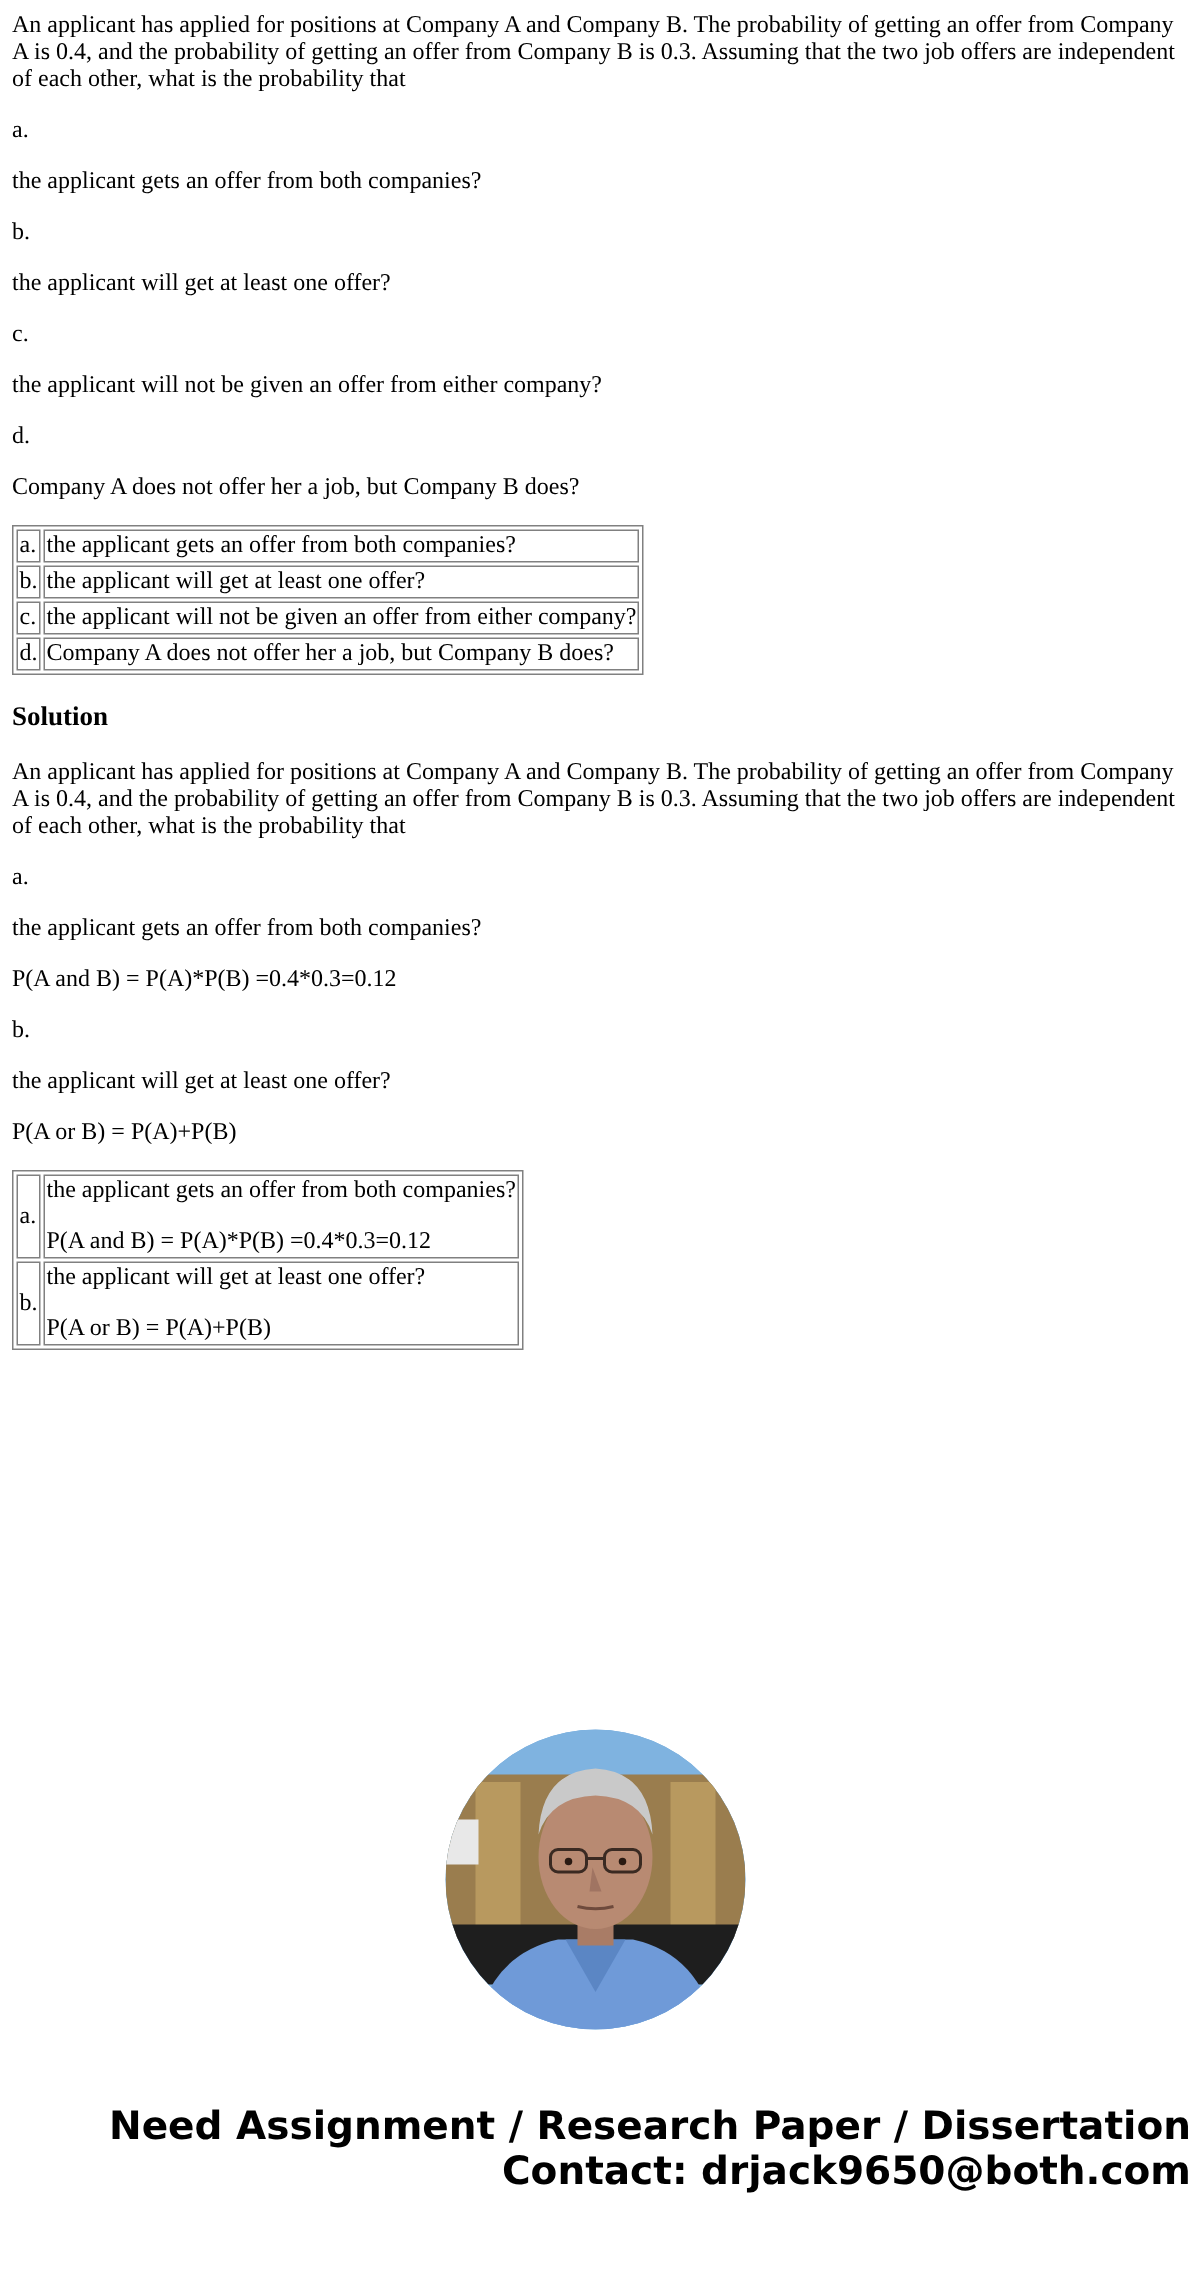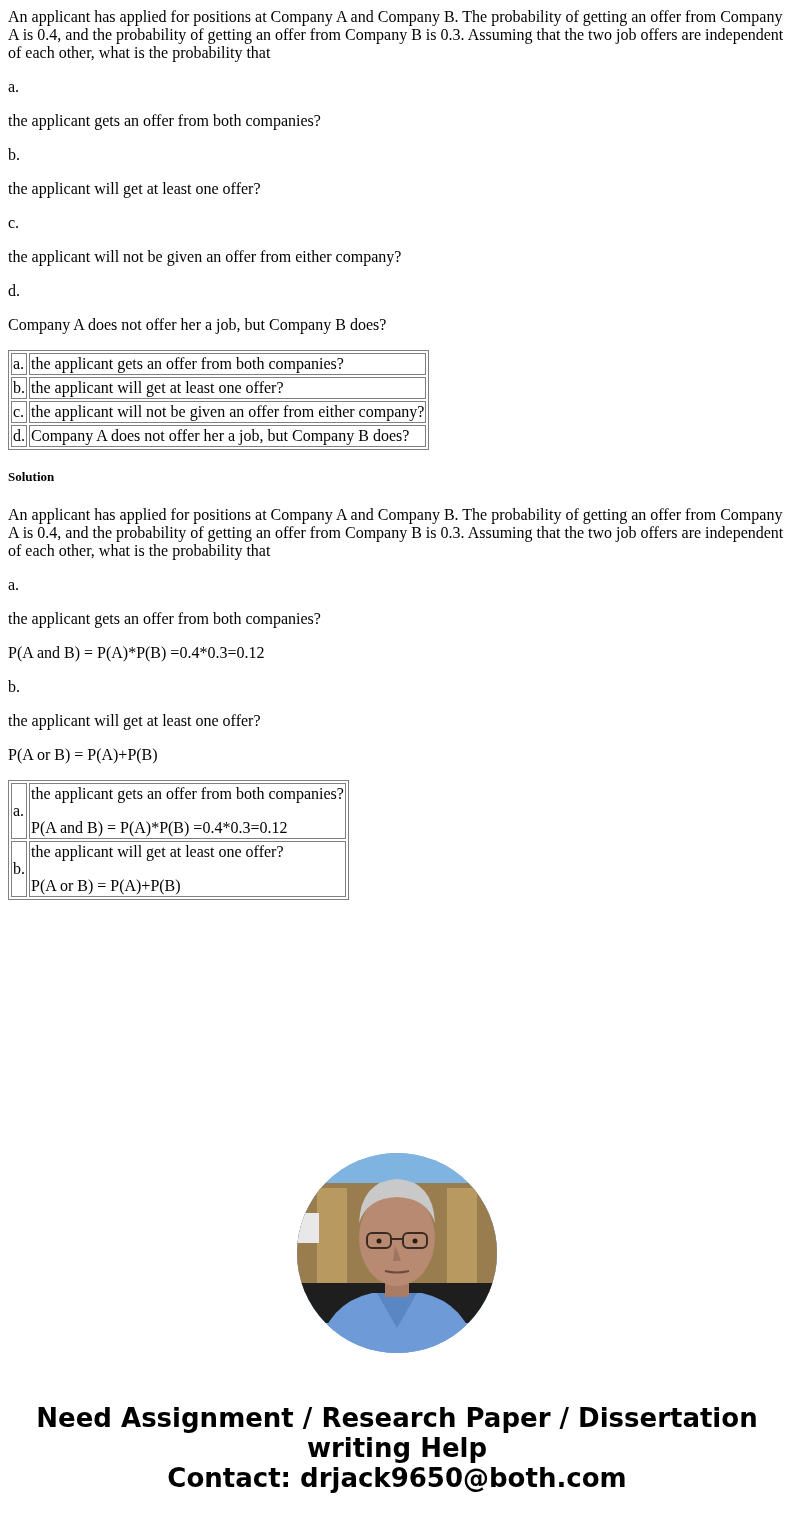--- a/index.html
+++ b/index.html
@@ -8,21 +8,21 @@
       height: 1523px;
       position: relative;
       font-family: "Liberation Serif", serif;
       font-size: 16px;
       line-height: 18px;
       color: #000;
       overflow: hidden;
     }
     .content { padding: 8px 8px 0 8px; }
     p { margin: 0 0 16px 0; }
-    h3 { font-size: 13px; font-weight: bold; margin: 0 0 18px 0; line-height: 22px; }
+    h3 { font-size: 18px; font-weight: bold; margin: 0 0 18px 0; line-height: 22px; }
     table.grid {
       border: 1px solid #808080;
       border-collapse: separate;
       border-spacing: 2px;
       margin: 0 0 16px 0;
     }
     table.grid td {
       border: 1px solid #808080;
       padding: 1px;
       vertical-align: middle;
@@ -38,21 +38,21 @@
       height: 200px;
       border-radius: 50%;
       overflow: hidden;
       background: #6fa8dc;
     }
     .promo {
       position: absolute;
       left: 0;
       top: 1403px;
       width: 794px;
-      text-align: center;
+      text-align: right;
       font-family: "DejaVu Sans", sans-serif;
       font-weight: bold;
       font-size: 26px;
       line-height: 30px;
     }
   </style>
 </head>
 <body>
 
 <div class="content">
@@ -136,15 +136,14 @@
     <line x1="94" y1="86" x2="106" y2="86" stroke="#3a2a22" stroke-width="2"></line>
     <circle cx="82" cy="88" r="2.5" fill="#2a1a12"></circle>
     <circle cx="118" cy="88" r="2.5" fill="#2a1a12"></circle>
     <path d="M98 92 L96 108 L104 108 Z" fill="#a07462"></path>
     <path d="M88 118 Q100 121 112 118" stroke="#6e4a3c" stroke-width="2" fill="none"></path>
   </svg>
 </div>
 
 <div class="promo">
   <div>Need Assignment / Research Paper / Dissertation</div>
-  <div>writing Help</div>
   <div>Contact: drjack9650@both.com</div>
 </div>
 
 </body></html>

